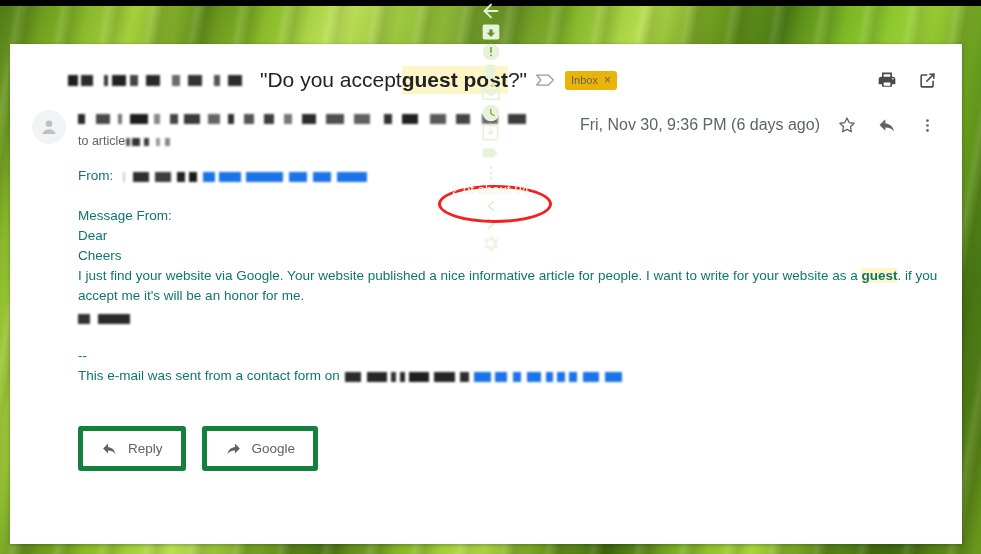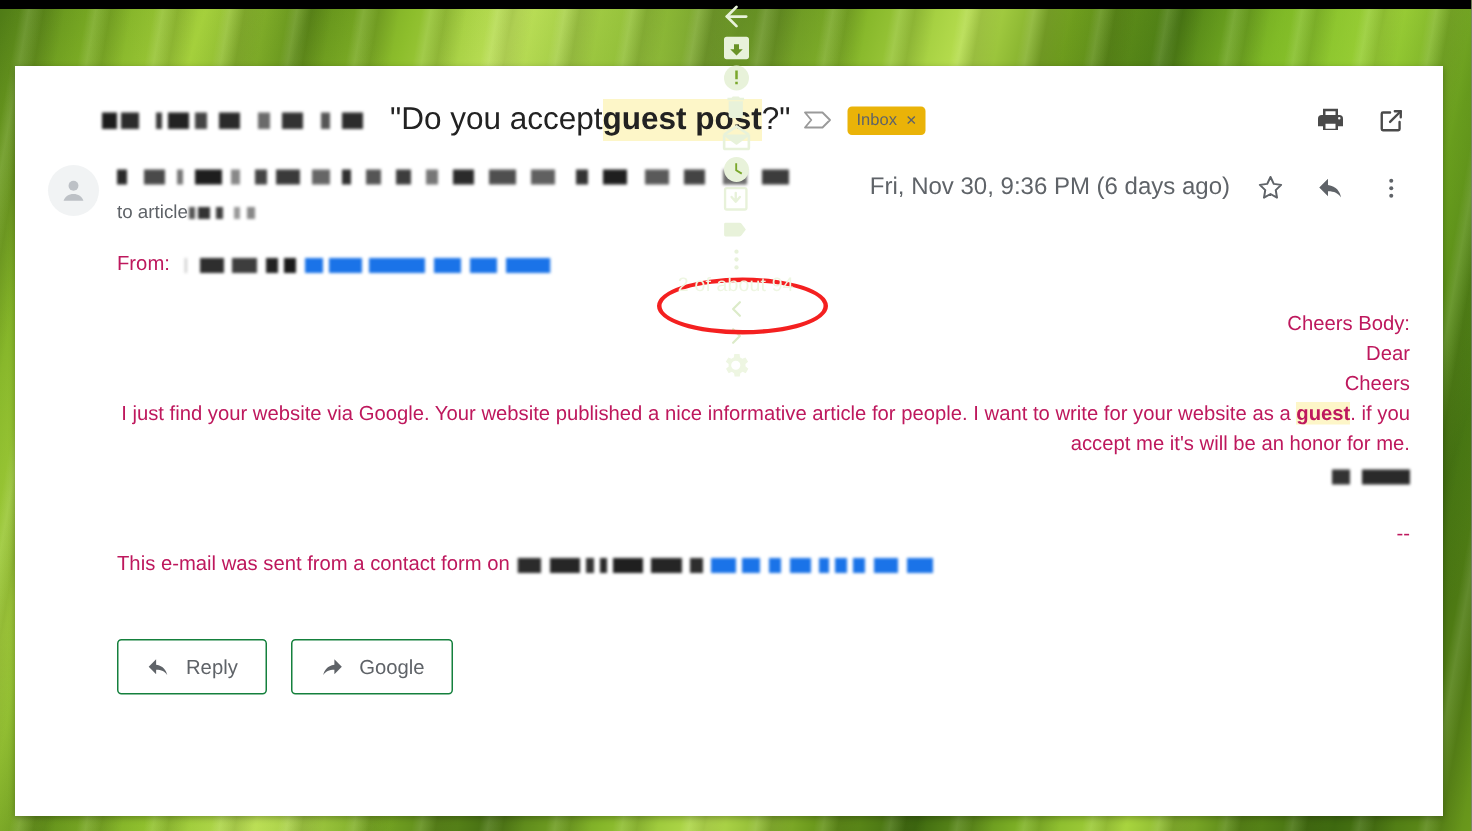--- a/index.html
+++ b/index.html
@@ -296,22 +296,21 @@
   .date-text {
     font-size: 16px;
     color: #5f6368;
     white-space: nowrap;
   }
 
   .body {
     padding: 18px 22px 0 68px;
     font-size: 13.5px;
     line-height: 20px;
-    color: #be185d;
-    text-align: right;
+    color: #0f766e;
   }
   .body p { margin: 0; }
   .body .blank { height: 20px; }
   .from-line {
     display: flex;
     align-items: center;
   }
   .red-from {
     width: 244px;
     height: 13px;
@@ -378,21 +377,21 @@
 
   .actions {
     padding: 40px 0 0 68px;
     display: flex;
     gap: 16px;
   }
   .action-btn {
     display: inline-flex;
     align-items: center;
     gap: 10px;
-    border: 1px solid #15803d;
+    border: 5px solid #15803d;
     border-radius: 3px;
     background: #fff;
     color: #5f6368;
     font-size: 13.5px;
     padding: 9px 18px;
     font-family: "Liberation Sans", sans-serif;
     cursor: pointer;
   }
   .action-btn svg { color: #5f6368; }
 </style>
@@ -553,21 +552,21 @@
         </span>
       </div>
     </div>
 
     <div class="body">
       <p class="from-line">
         <span>From:</span>
         <span class="redacted red-from"></span>
       </p>
       <div class="blank"></div>
-      <p>Cheers Body:</p>
+      <p>Message From:</p>
       <p>Dear</p>
       <p>Cheers</p>
       <p>
         <span>I just find your website via Google. Your website published a nice informative article for people. I want to write for your website as a </span><span class="hl">guest</span><span>. if you accept me it's will be an honor for me.</span>
       </p>
       <div class="redacted red-sig"></div>
       <div class="blank"></div>
       <p>--</p>
       <p class="footer-line">
         <span>This e-mail was sent from a contact form on</span>

